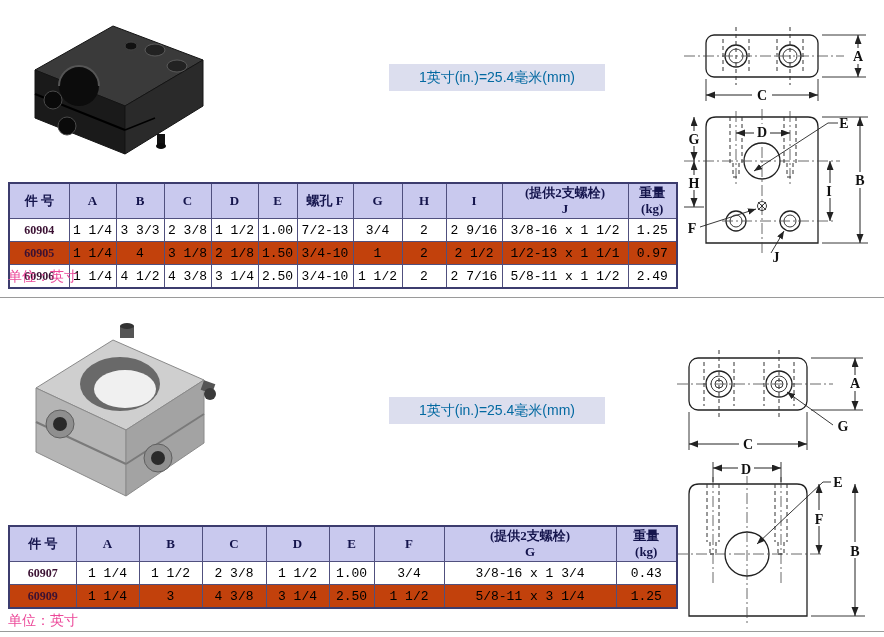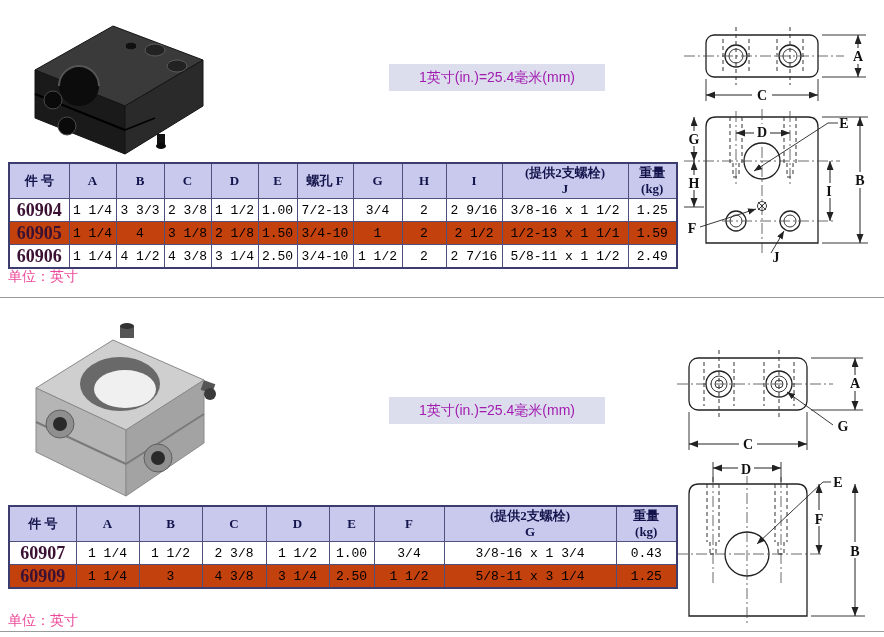--- a/index.html
+++ b/index.html
@@ -1,38 +1,38 @@
 <!DOCTYPE html>
 <html><head>
 <meta charset="utf-8">
 <style>
   html,body { margin:0; padding:0; background:#fff; }
   body { font-family:"Liberation Sans", sans-serif; color:#000; }
   #page { position:relative; width:884px; height:637px; background:#fff; overflow:hidden; }
 
   
   .banner { position:absolute; width:216px; height:27px; background:#dcdeee;
-            font-size:14px; line-height:27px; text-align:center; color:#a21caf; }
+            font-size:14px; line-height:27px; text-align:center; color:#0369a1; }
 
   
   .unit-note { position:absolute; font-size:14px; color:#ec4899;font-family:Liberation Serif, serif; }
 
   
   .divider { position:absolute; left:0; width:884px; height:0; border-top:1px solid #9a9a9a; }
 
   
   table.spec { position:absolute; border-collapse:collapse; table-layout:fixed; width:668px;
-               border:2px solid #3c3c6e; background:#fff; }
+               border:2px solid #3c3c6e; background:#fff;margin-top:20px; }
   table.spec th, table.spec td { border:1px solid #50507e; text-align:center; padding:0 2px; overflow:hidden; }
   table.spec th { background:#c9c9ee; color:#14144c; font-weight:bold; font-size:13px;
                   height:34px; line-height:1.25; white-space:pre-line;
                   font-family:"Liberation Serif", serif; }
   table.spec td { height:22px; font-size:13px; font-family:"Liberation Mono", monospace; color:#000; background:#fff; }
   table.spec tbody tr:nth-child(2) td { background:#c2410c; }
-  table.spec td.pn { font-family:"Liberation Serif", serif; font-weight:bold; color:#3b1133; font-size:18px; }
+  table.spec td.pn { font-family:"Liberation Serif", serif; font-weight:bold; color:#3b1133; font-size:12px; }
 
   
   .art { position:absolute; }
   .ln   { fill:none; stroke:#222; stroke-width:1.3; }
   .thin { fill:none; stroke:#222; stroke-width:0.9; }
   .dim  { fill:none; stroke:#222; stroke-width:1; }
   .cl   { fill:none; stroke:#444; stroke-width:0.8; stroke-dasharray:11 3 2 3; }
   .dsh  { fill:none; stroke:#333; stroke-width:1; stroke-dasharray:4 3; }
   .wbg  { fill:#fff; }
   text.lbl { font-family:"Liberation Serif", serif; font-weight:bold; font-size:14px; fill:#111; }
@@ -205,21 +205,21 @@
         <td>1 1/4</td>
         <td>4</td>
         <td>3 1/8</td>
         <td>2 1/8</td>
         <td>1.50</td>
         <td>3/4-10</td>
         <td>1</td>
         <td>2</td>
         <td>2 1/2</td>
         <td>1/2-13 x 1 1/1</td>
-        <td>1.59</td>
+        <td>0.97</td>
       </tr>
       <tr>
         <td class="pn">60906</td>
         <td>1 1/4</td>
         <td>4 1/2</td>
         <td>4 3/8</td>
         <td>3 1/4</td>
         <td>2.50</td>
         <td>3/4-10</td>
         <td>1 1/2</td>

